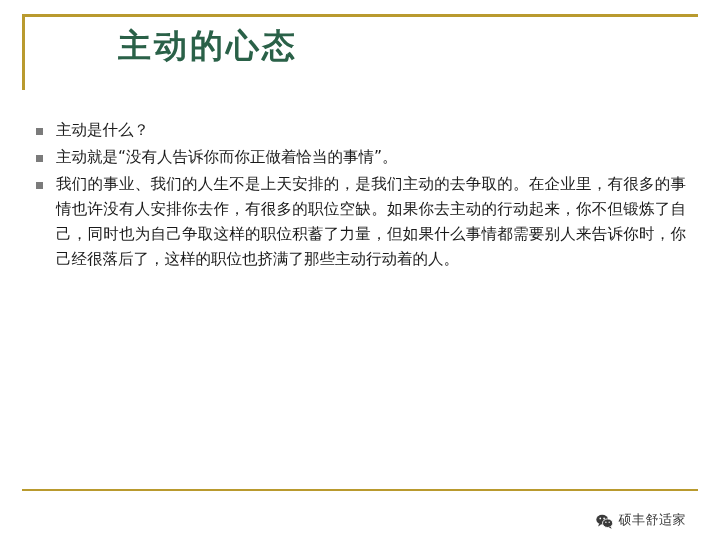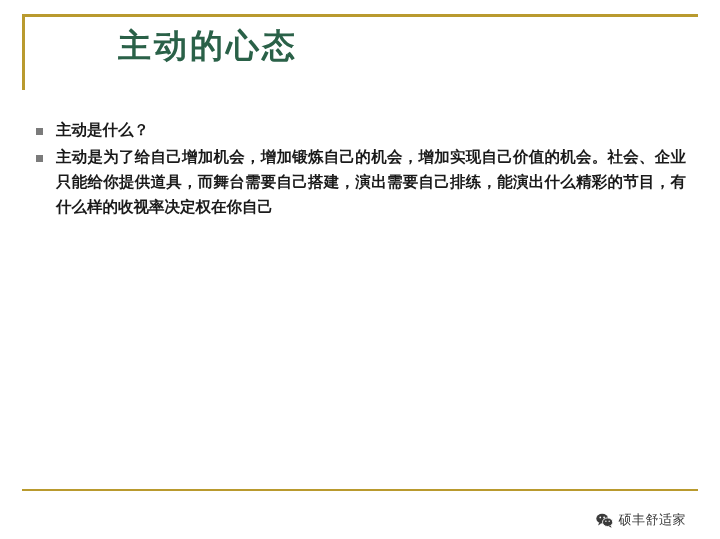--- a/index.html
+++ b/index.html
@@ -56,21 +56,20 @@
     top: 118px;
     width: 650px;
     list-style: none;
     margin: 0;
     padding: 0;
   }
   .bullet-row {
     display: flex;
     align-items: flex-start;
     margin-bottom: 2px;
-    font-weight: bold;
   }
   .bullet-marker {
     flex: 0 0 auto;
     width: 7px;
     height: 7px;
     background: #7b7b7b;
     margin-top: 10px;
     margin-right: 13px;
   }
   .bullet-text {
@@ -90,21 +89,21 @@
     width: 676px;
     height: 2px;
     background: #b99a2e;
   }
   
   .footer {
     position: absolute;
     right: 26px;
     bottom: 10px;
     display: flex;
-    align-items: center;
+    align-items: flex-end;
     gap: 6px;
   }
   .wechat-icon {
     width: 17px;
     height: 15px;
     position: relative;
     flex: 0 0 auto;
   }
   .footer-label {
     font-family: "DejaVu Sans", sans-serif;
@@ -123,27 +122,31 @@
 
   <div class="title">主动的心态</div>
 
   <div class="body-list">
 
     <div class="bullet-row">
       <span class="bullet-marker"></span>
       <span class="bullet-text">主动是什么？</span>
     </div>
 
-
+    <div class="bullet-row">
+      <span class="bullet-marker"></span>
+      <span class="bullet-text">主动就是“没有人告诉你而你正做着恰当的事情”。</span>
+    </div>
 
 
     <div class="bullet-row">
       <span class="bullet-marker"></span>
-      <span class="bullet-text">主动是为了给自己增加机会，增加锻炼自己的机会，增加实现自己价值的机会。社会、企业只能给你提供道具，而舞台需要自己搭建，演出需要自己排练，能演出什么精彩的节目，有什么样的收视率决定权在你自己</span>
+      <span class="bullet-text">我们的事业、我们的人生不是上天安排的，是我们主动的去争取的。在企业里，有很多的事情也许没有人安排你去作，有很多的职位空缺。如果你去主动的行动起来，你不但锻炼了自己，同时也为自己争取这样的职位积蓄了力量，但如果什么事情都需要别人来告诉你时，你己经很落后了，这样的职位也挤满了那些主动行动着的人。</span>
     </div>
+
 
   </div>
 
   <div class="frame-bottom"></div>
 
   <div class="footer">
     <span class="wechat-icon">
       <svg width="17" height="15" viewBox="0 0 17 15" xmlns="http://www.w3.org/2000/svg">
         <ellipse cx="6.2" cy="5.6" rx="5.9" ry="4.9" fill="#3a3a3a"></ellipse>
         <polygon points="3.2,9.4 2.1,12.4 5.2,10.6" fill="#3a3a3a"></polygon>

